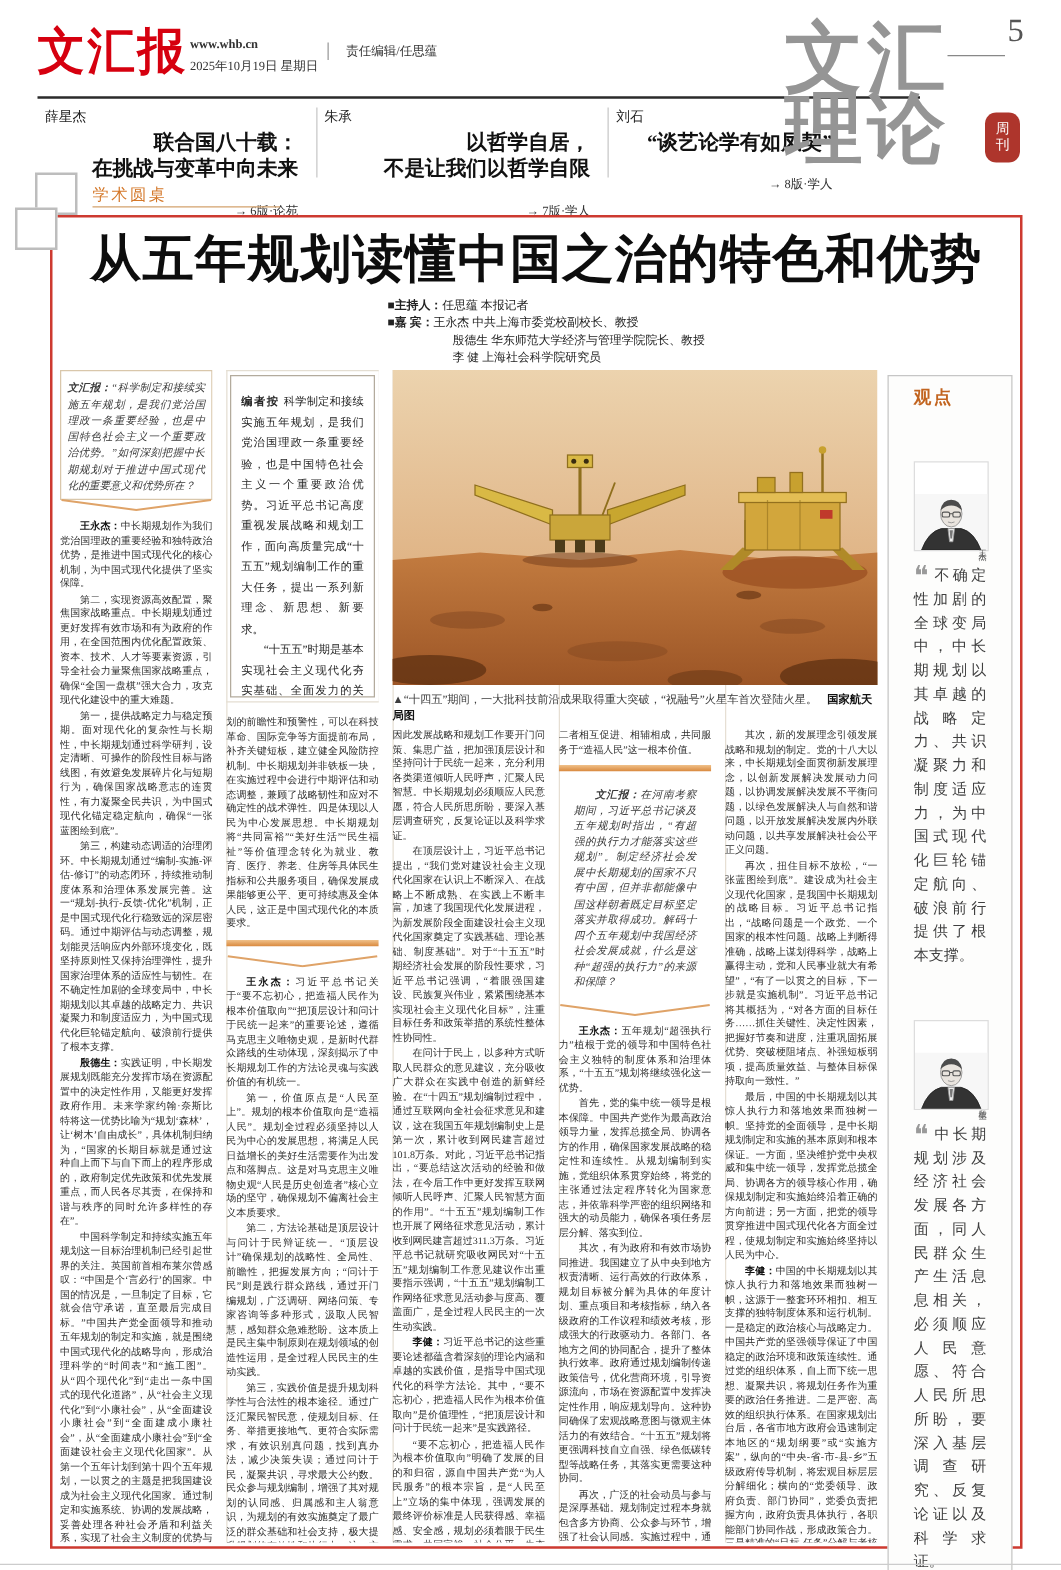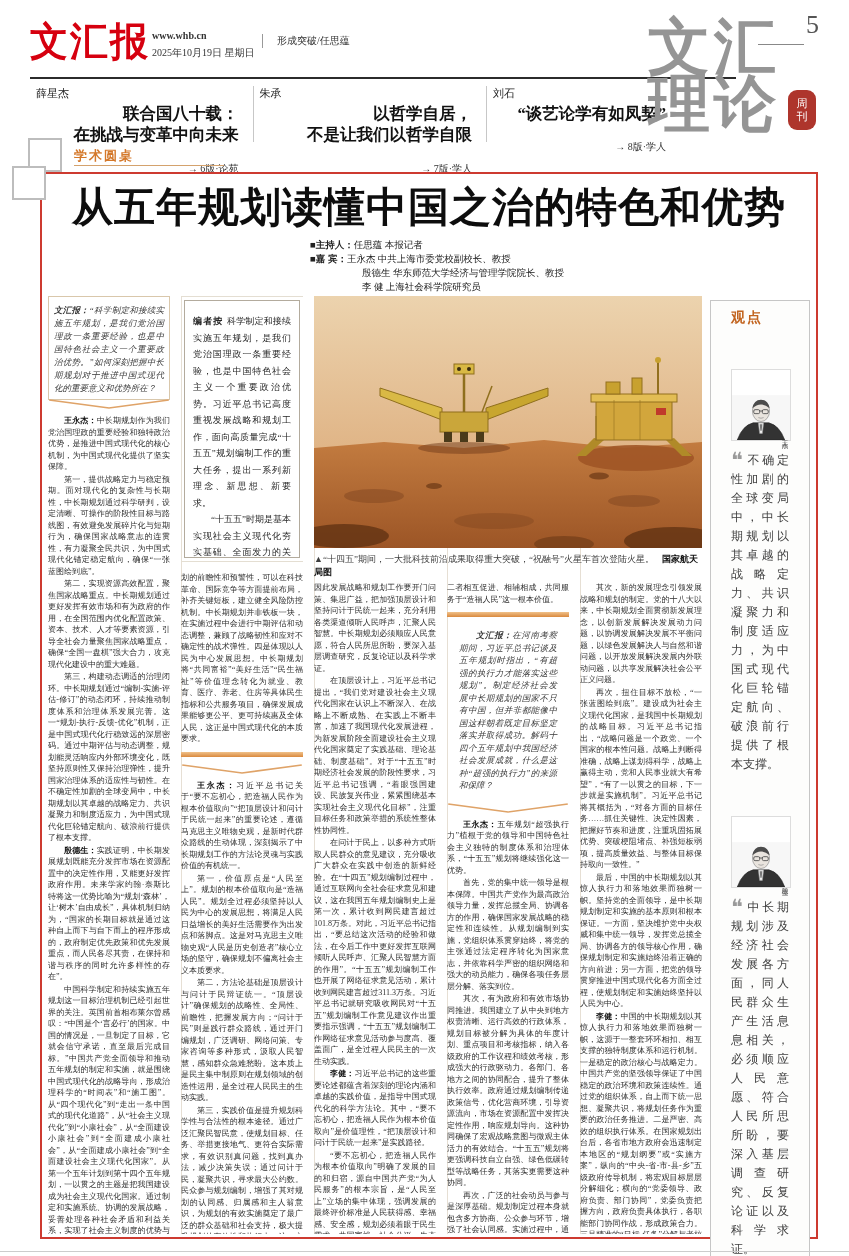--- a/index.html
+++ b/index.html
@@ -14,30 +14,30 @@
   .date{position:absolute;left:152px;top:46px;font-size:10px;color:#333;}
   .duty{position:absolute;left:262px;top:34px;font-size:10px;color:#333;border-left:1px solid #999;padding-left:14px;}
   .toprule{position:absolute;left:30px;top:77px;width:706px;border-top:2px solid #2b2b2b;}
   .teasers{position:absolute;left:30px;top:86px;width:650px;height:56px;display:flex;}
   .teaser{position:relative;padding:0 14px 0 6px;}
   .teaser+.teaser{border-left:1px solid #c7c7c7;}
   .t1{width:205px;} .t2{width:215px;} .t3{width:175px;}
   .t-author{font-size:11px;color:#222;margin:0 0 2px;}
   .t-title{font-size:16.5px;font-weight:bold;line-height:1.3;color:#111;white-space:pre-line;margin:0;text-align:right;}
   .t-link{font-size:10px;color:#333;text-align:right;margin-top:16px;}
-  .masthead{position:absolute;left:648px;top:18px;width:140px;line-height:.92;
+  .masthead{position:absolute;left:628px;top:18px;width:140px;line-height:.92;
             font-family:"Liberation Sans","DejaVu Sans",sans-serif;font-weight:bold;color:#959595;}
   .masthead div{font-size:62px;letter-spacing:4px;}
   .seal{position:absolute;left:788px;top:90px;width:28px;height:40px;background:#ae352c;border-radius:9px;
         color:#fff;font-size:11px;line-height:1.2;display:flex;flex-direction:column;align-items:center;justify-content:center;}
   .pageno{position:absolute;left:806px;top:10px;font-size:26px;color:#555;font-family:"Liberation Serif",serif;}
   .pageno-line{position:absolute;left:758px;top:44px;width:46px;border-top:1px solid #888;}
 
   
-  .section-label{position:absolute;left:74px;top:147px;font-size:13px;font-weight:bold;color:#d4782a;
+  .section-label{position:absolute;left:74px;top:147px;font-size:13px;font-weight:normal;color:#d4782a;
                  font-family:"Liberation Sans",sans-serif;letter-spacing:2px;}
   .section-underline{position:absolute;left:74px;top:165px;width:150px;border-top:1px solid #d4a26d;}
   .deco-sq1{position:absolute;left:28px;top:138px;width:30px;height:30px;background:#fff;border:2px solid #bdbdbd;z-index:5;}
   .deco-sq2{position:absolute;left:12px;top:166px;width:30px;height:30px;background:#fff;border:2px solid #bdbdbd;z-index:5;}
   .frame{position:absolute;left:40px;top:172px;width:774px;height:1063px;border:2px solid #cd3a30;background:#fff;}
 
   .headline{position:absolute;left:0;top:6px;width:100%;text-align:center;font-size:41px;font-weight:bold;color:#0d0d0d;
             font-family:"Liberation Sans","DejaVu Sans",sans-serif;letter-spacing:1px;}
   .hosts{position:absolute;left:268px;top:64px;font-size:9.5px;line-height:14px;color:#222;}
   .hosts b{font-family:"Liberation Sans",sans-serif;}
@@ -81,21 +81,21 @@
   .vp-quote .qmark{font-size:22px;color:#9a9a9a;font-family:"DejaVu Sans",sans-serif;line-height:0;vertical-align:-4px;margin-right:2px;}
 </style>
 </head>
 <body>
 
 <div id="page">
 
   <div class="logo">文汇报</div>
   <div class="site">www.whb.cn</div>
   <div class="date">2025年10月19日 星期日</div>
-  <div class="duty">形成突破/任思蕴</div>
+  <div class="duty">责任编辑/任思蕴</div>
   <div class="toprule"></div>
 
   <div class="teasers">
       <div class="teaser t1">
         <div class="t-author">薛星杰</div>
         <div class="t-title">联合国八十载：
 在挑战与变革中向未来</div>
         <div class="t-link">→ 6版·论苑</div>
       </div>
       <div class="teaser t2">
@@ -142,22 +142,22 @@
     <div class="coldiv" style="left:405px"></div>
     <div class="coldiv" style="left:538px"></div>
 
     <div class="cols">
         <div class="col">
           <div class="qbox"><b>文汇报：</b>“科学制定和接续实施五年规划，是我们党治国理政一条重要经验，也是中国特色社会主义一个重要政治优势。”如何深刻把握中长期规划对于推进中国式现代化的重要意义和优势所在？</div>
           <svg class="qchev" viewBox="0 0 100 10" preserveAspectRatio="none">
             <polyline points="1,1 50,9 99,1" fill="none" stroke="#dfa368" stroke-width="1.6"></polyline>
           </svg>
           <p class="p"><b>王永杰：</b>中长期规划作为我们党治国理政的重要经验和独特政治优势，是推进中国式现代化的核心机制，为中国式现代化提供了坚实保障。</p>
+          <p class="p">第二，实现资源高效配置，聚焦国家战略重点。中长期规划通过更好发挥有效市场和有为政府的作用，在全国范围内优化配置政策、资本、技术、人才等要素资源，引导全社会力量聚焦国家战略重点，确保“全国一盘棋”强大合力，攻克现代化建设中的重大难题。</p>
           <p class="p">第一，提供战略定力与稳定预期。面对现代化的复杂性与长期性，中长期规划通过科学研判，设定清晰、可操作的阶段性目标与路线图，有效避免发展碎片化与短期行为，确保国家战略意志的连贯性，有力凝聚全民共识，为中国式现代化锚定稳定航向，确保“一张蓝图绘到底”。</p>
-          <p class="p">第二，实现资源高效配置，聚焦国家战略重点。中长期规划通过更好发挥有效市场和有为政府的作用，在全国范围内优化配置政策、资本、技术、人才等要素资源，引导全社会力量聚焦国家战略重点，确保“全国一盘棋”强大合力，攻克现代化建设中的重大难题。</p>
           <p class="p">第三，构建动态调适的治理闭环。中长期规划通过“编制-实施-评估-修订”的动态闭环，持续推动制度体系和治理体系发展完善。这一“规划-执行-反馈-优化”机制，正是中国式现代化行稳致远的深层密码。通过中期评估与动态调整，规划能灵活响应内外部环境变化，既坚持原则性又保持治理弹性，提升国家治理体系的适应性与韧性。在不确定性加剧的全球变局中，中长期规划以其卓越的战略定力、共识凝聚力和制度适应力，为中国式现代化巨轮锚定航向、破浪前行提供了根本支撑。</p>
           <p class="p"><b>殷德生：</b>实践证明，中长期发展规划既能充分发挥市场在资源配置中的决定性作用，又能更好发挥政府作用。未来学家约翰·奈斯比特将这一优势比喻为“规划‘森林’，让‘树木’自由成长”，具体机制归纳为，“国家的长期目标就是通过这种自上而下与自下而上的程序形成的，政府制定优先政策和优先发展重点，而人民各尽其责，在保持和谐与秩序的同时允许多样性的存在”。</p>
           <p class="p">中国科学制定和持续实施五年规划这一目标治理机制已经引起世界的关注。英国前首相布莱尔曾感叹：“中国是个‘言必行’的国家。中国的情况是，一旦制定了目标，它就会信守承诺，直至最后完成目标。”中国共产党全面领导和推动五年规划的制定和实施，就是围绕中国式现代化的战略导向，形成治理科学的“时间表”和“施工图”。从“四个现代化”到“走出一条中国式的现代化道路”，从“社会主义现代化”到“小康社会”，从“全面建设小康社会”到“全面建成小康社会”，从“全面建成小康社会”到“全面建设社会主义现代化国家”。从第一个五年计划到第十四个五年规划，一以贯之的主题是把我国建设成为社会主义现代化国家。通过制定和实施系统、协调的发展战略，妥善处理各种社会矛盾和利益关系，实现了社会主义制度的优势与中国式现代化进程的合力。</p>
         </div>
         <div class="col">
           <div class="ebox">
             <p class="first"><b>编者按  </b>科学制定和接续实施五年规划，是我们党治国理政一条重要经验，也是中国特色社会主义一个重要政治优势。习近平总书记高度重视发展战略和规划工作，面向高质量完成“十五五”规划编制工作的重大任务，提出一系列新理念、新思想、新要求。</p>
             <p>“十五五”时期是基本实现社会主义现代化夯实基础、全面发力的关键时期。即将召开的党的二十届四中全会将审议“十五五”规划建议。如何把握中长期规划的重要意义和基本价值取向？如何理解与落实五年规划的“超强执行力”？本报约请三位专家研讨交流。</p>
           </div>
           <p class="p noind">划的前瞻性和预警性，可以在科技革命、国际竞争等方面提前布局，补齐关键短板，建立健全风险防控机制。中长期规划并非铁板一块，在实施过程中会进行中期评估和动态调整，兼顾了战略韧性和应对不确定性的战术弹性。四是体现以人民为中心发展思想。中长期规划将“共同富裕”“美好生活”“民生福祉”等价值理念转化为就业、教育、医疗、养老、住房等具体民生指标和公共服务项目，确保发展成果能够更公平、更可持续惠及全体人民，这正是中国式现代化的本质要求。</p>

